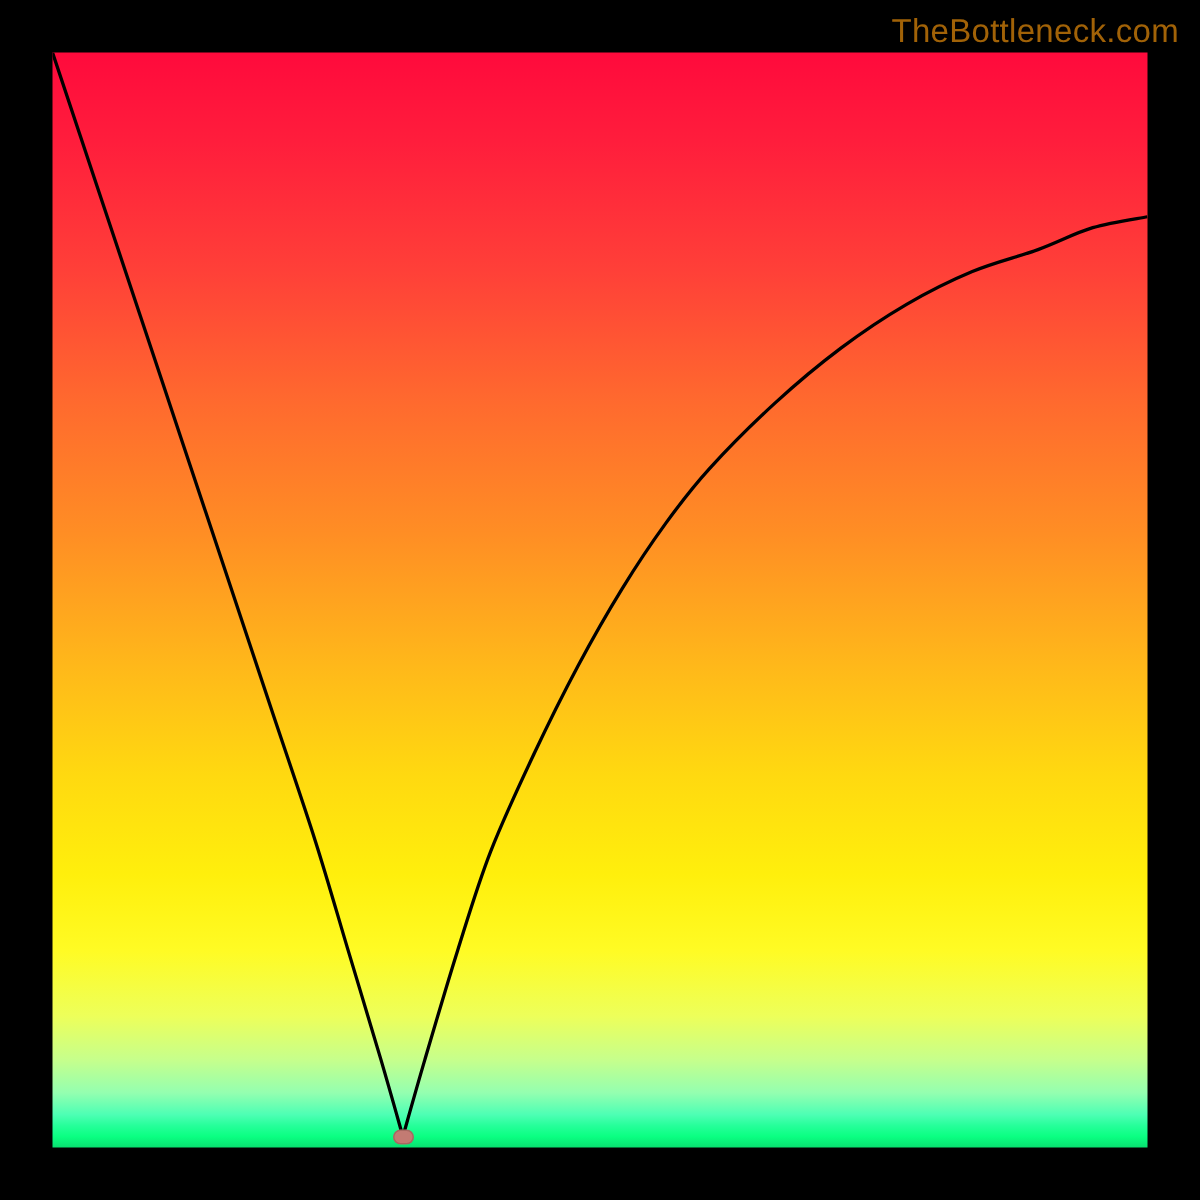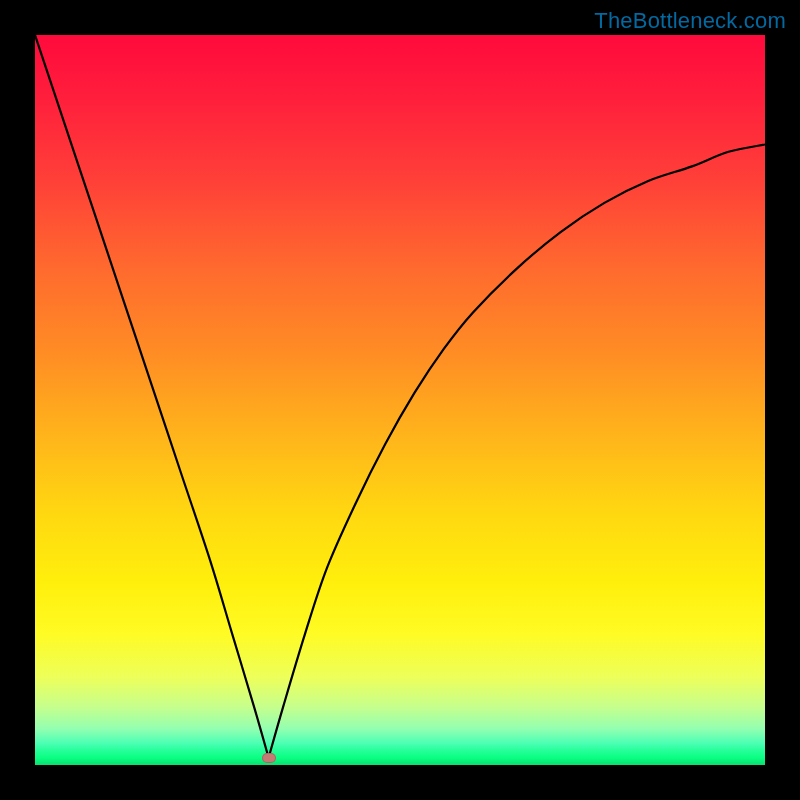--- a/index.html
+++ b/index.html
@@ -54,21 +54,21 @@
     width: 14px;
     height: 10px;
     border-radius: 5px;
     transform: translate(-50%, -50%);
     box-shadow: 0 0 0 1px rgba(0,0,0,0.15) inset;
   }
   .watermark {
     position: absolute;
     top: 8px;
     right: 14px;
-    color: #0369a1;
+    color: #a16207;
     font-size: 22px;
     letter-spacing: 0.2px;
   }
 </style>
 </head>
 <body>
 <div class="frame">
 
   <div class="plot-area">
 

